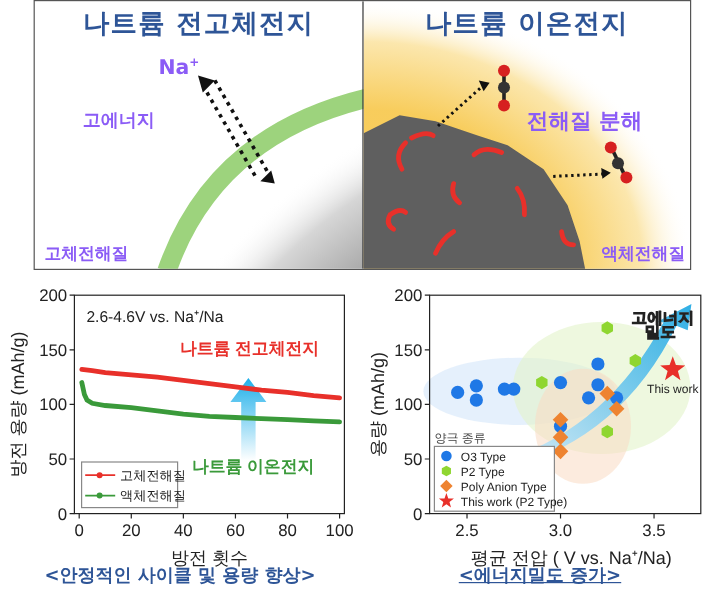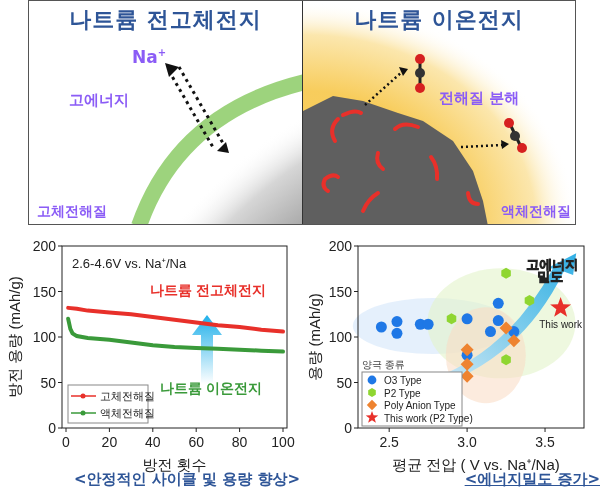--- a/index.html
+++ b/index.html
@@ -5,21 +5,21 @@
   html, body { margin:0; padding:0; background:#ffffff; }
   body { width:600px; height:502px; position:relative; overflow:hidden; font-family:"DejaVu Sans", sans-serif; }
   .top { position:absolute; left:28px; top:0; width:548px; height:225px; border:1px solid #555; box-sizing:border-box; background:#fff; overflow:hidden; }
   .half { position:absolute; top:0; height:100%; width:50%; }
   .half.left { left:0; }
   .half.right { left:50%; border-left:1px solid #333; box-sizing:border-box; }
   .title { position:absolute; top:4px; width:100%; text-align:center; font-weight:bold; font-size:22px; color:#2e5597; letter-spacing:1px; }
   .lbl { position:absolute; font-weight:bold; color:#8b5cf6; }
   svg text { font-family:"Liberation Sans", sans-serif; }
   .chart { position:absolute; }
-  .caption { position:absolute; font-weight:bold; font-size:15px; color:#2e5597; text-align:right; }
+  .caption { position:absolute; font-weight:bold; font-size:15px; color:#2e5597; text-align:center; }
 </style>
 </head>
 <body>
 
 <div class="top">
   <div class="half left">
     <svg width="274" height="225" style="position:absolute;left:0;top:0">
       <defs>
         <radialGradient id="grayball" cx="0.95" cy="1.0" r="0.95">
           <stop offset="0" stop-color="#5a5a5a"></stop>
@@ -75,21 +75,21 @@
         <circle cx="117" cy="87" r="5" fill="#d62020"></circle>
       </g>
       <g>
         <line x1="207" y1="123" x2="218" y2="146" stroke="#222" stroke-width="3"></line>
         <circle cx="206" cy="122" r="5" fill="#d62020"></circle>
         <circle cx="212" cy="135" r="5" fill="#333"></circle>
         <circle cx="219" cy="147" r="5" fill="#d62020"></circle>
       </g>
     </svg>
     <div class="title">나트륨 이온전지</div>
-    <div class="lbl" style="left:136px;top:88px;font-size:15px;">전해질 분해</div>
+    <div class="lbl" style="left:136px;top:88px;font-size:18px;">전해질 분해</div>
     <div class="lbl" style="left:198px;top:202px;font-size:14px;">액체전해질</div>
   </div>
 </div>
 
 <div class="chart" style="left:0;top:232px;width:300px;height:270px;">
   <svg id="lineChart" width="300" height="270">
       <rect x="62" y="14" width="225" height="182" fill="none" stroke="#222" stroke-width="1"></rect>
       <line x1="58" y1="196" x2="62" y2="196" stroke="#222"></line>
       <text x="56" y="201" text-anchor="end" font-size="14" fill="#222">0</text>
       <line x1="58" y1="150.5" x2="62" y2="150.5" stroke="#222"></line>

